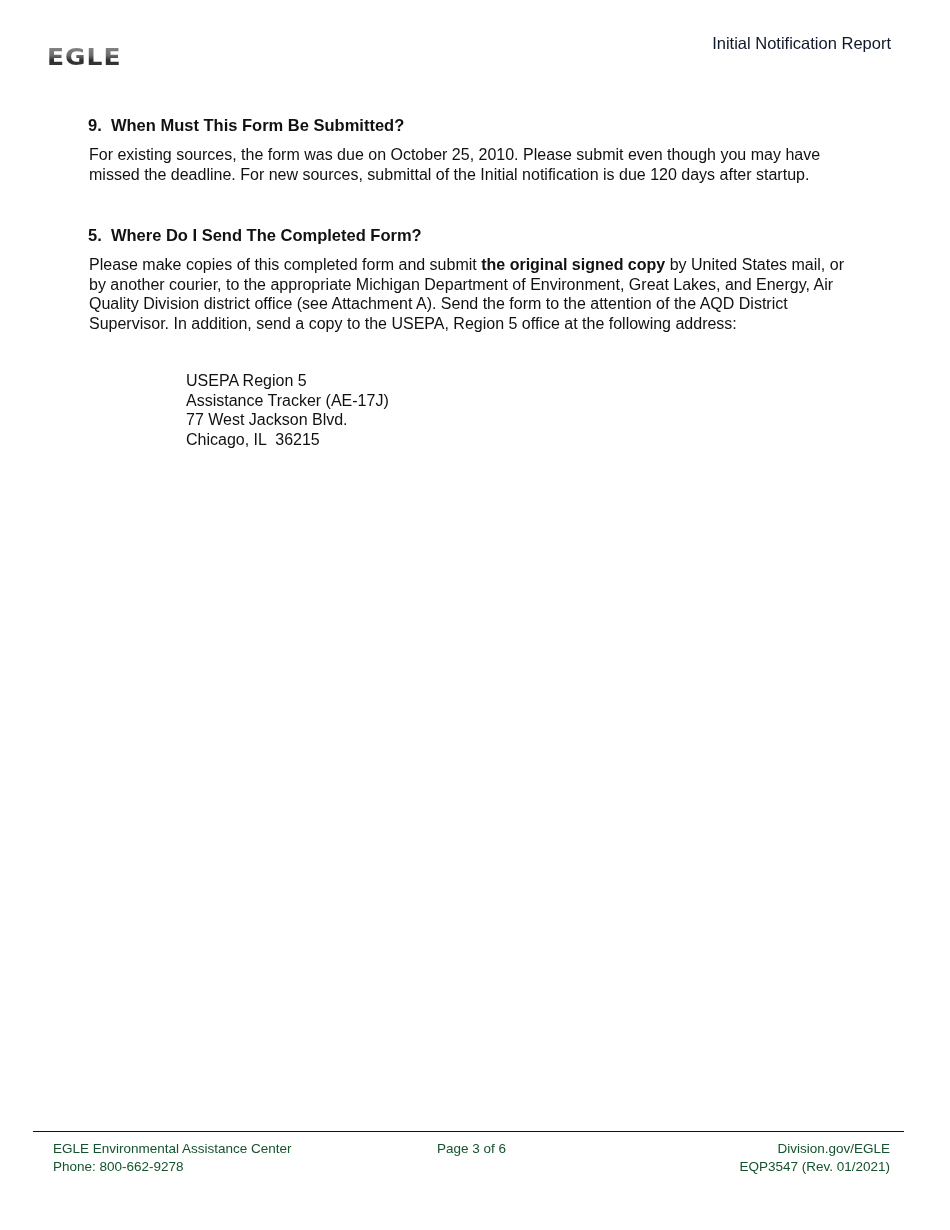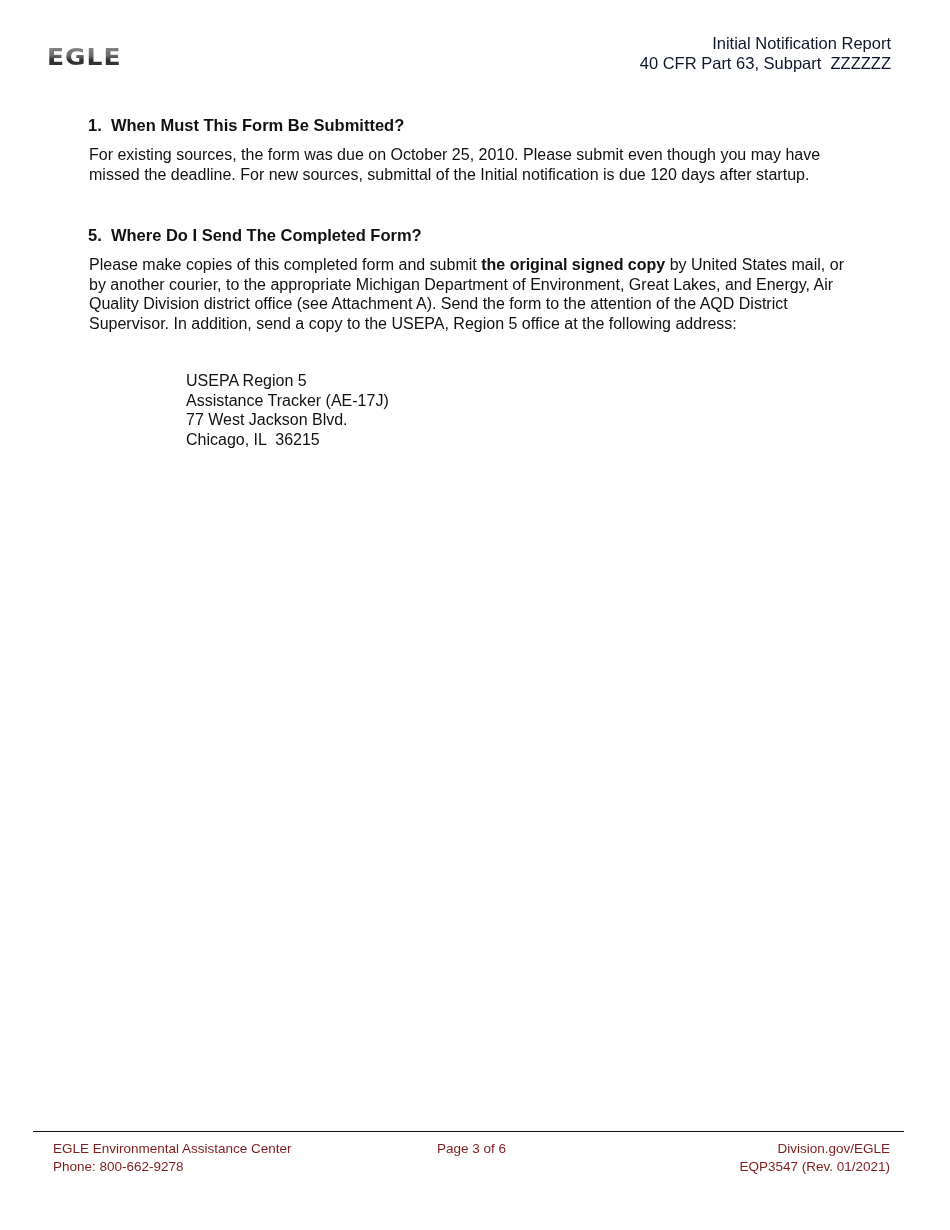--- a/index.html
+++ b/index.html
@@ -35,38 +35,37 @@
     .address {
       position: absolute; left: 186px; top: 371px;
       font-size: 16px; line-height: 19.6px;
     }
     .footer-rule {
       position: absolute; left: 33px; top: 1131px; width: 871px;
       height: 0; border-top: 1.6px solid #111;
     }
     .footer {
       position: absolute; top: 1140px; font-size: 13.5px; line-height: 17.5px;
-      color: #7f1d1d;
+      color: #14532d;
     }
     .footer.left { left: 53px; }
     .footer.center { left: 437px; }
     .footer.right { right: 60px; text-align: right; }
   </style>
 </head>
 <body>
 
 <div class="logo">EGLE</div>
 
 <div class="header-right">
   <div>Initial Notification Report</div>
-  <div style="white-space: pre;">40 CFR Part 63, Subpart  ZZZZZZ</div>
 </div>
 
 <div class="section" id="sec4">
-  <h2 style="white-space: pre;">1.  When Must This Form Be Submitted?</h2>
+  <h2 style="white-space: pre;">9.  When Must This Form Be Submitted?</h2>
   <p>For existing sources, the form was due on October 25, 2010. Please submit even though you may have missed the deadline. For new sources, submittal of the Initial notification is due 120 days after startup.</p>
 </div>
 
 <div class="section" id="sec5">
   <h2 style="white-space: pre;">5.  Where Do I Send The Completed Form?</h2>
   <p><span>Please make copies of this completed form and submit </span><b>the original signed copy</b><span> by United States mail, or by another courier, to the appropriate Michigan Department of Environment, Great Lakes, and Energy, Air Quality Division district office (see Attachment A). Send the form to the attention of the AQD District Supervisor. In addition, send a copy to the USEPA, Region 5 office at the following address:</span></p>
 </div>
 
 <div class="address">
   <div>USEPA Region 5</div>

